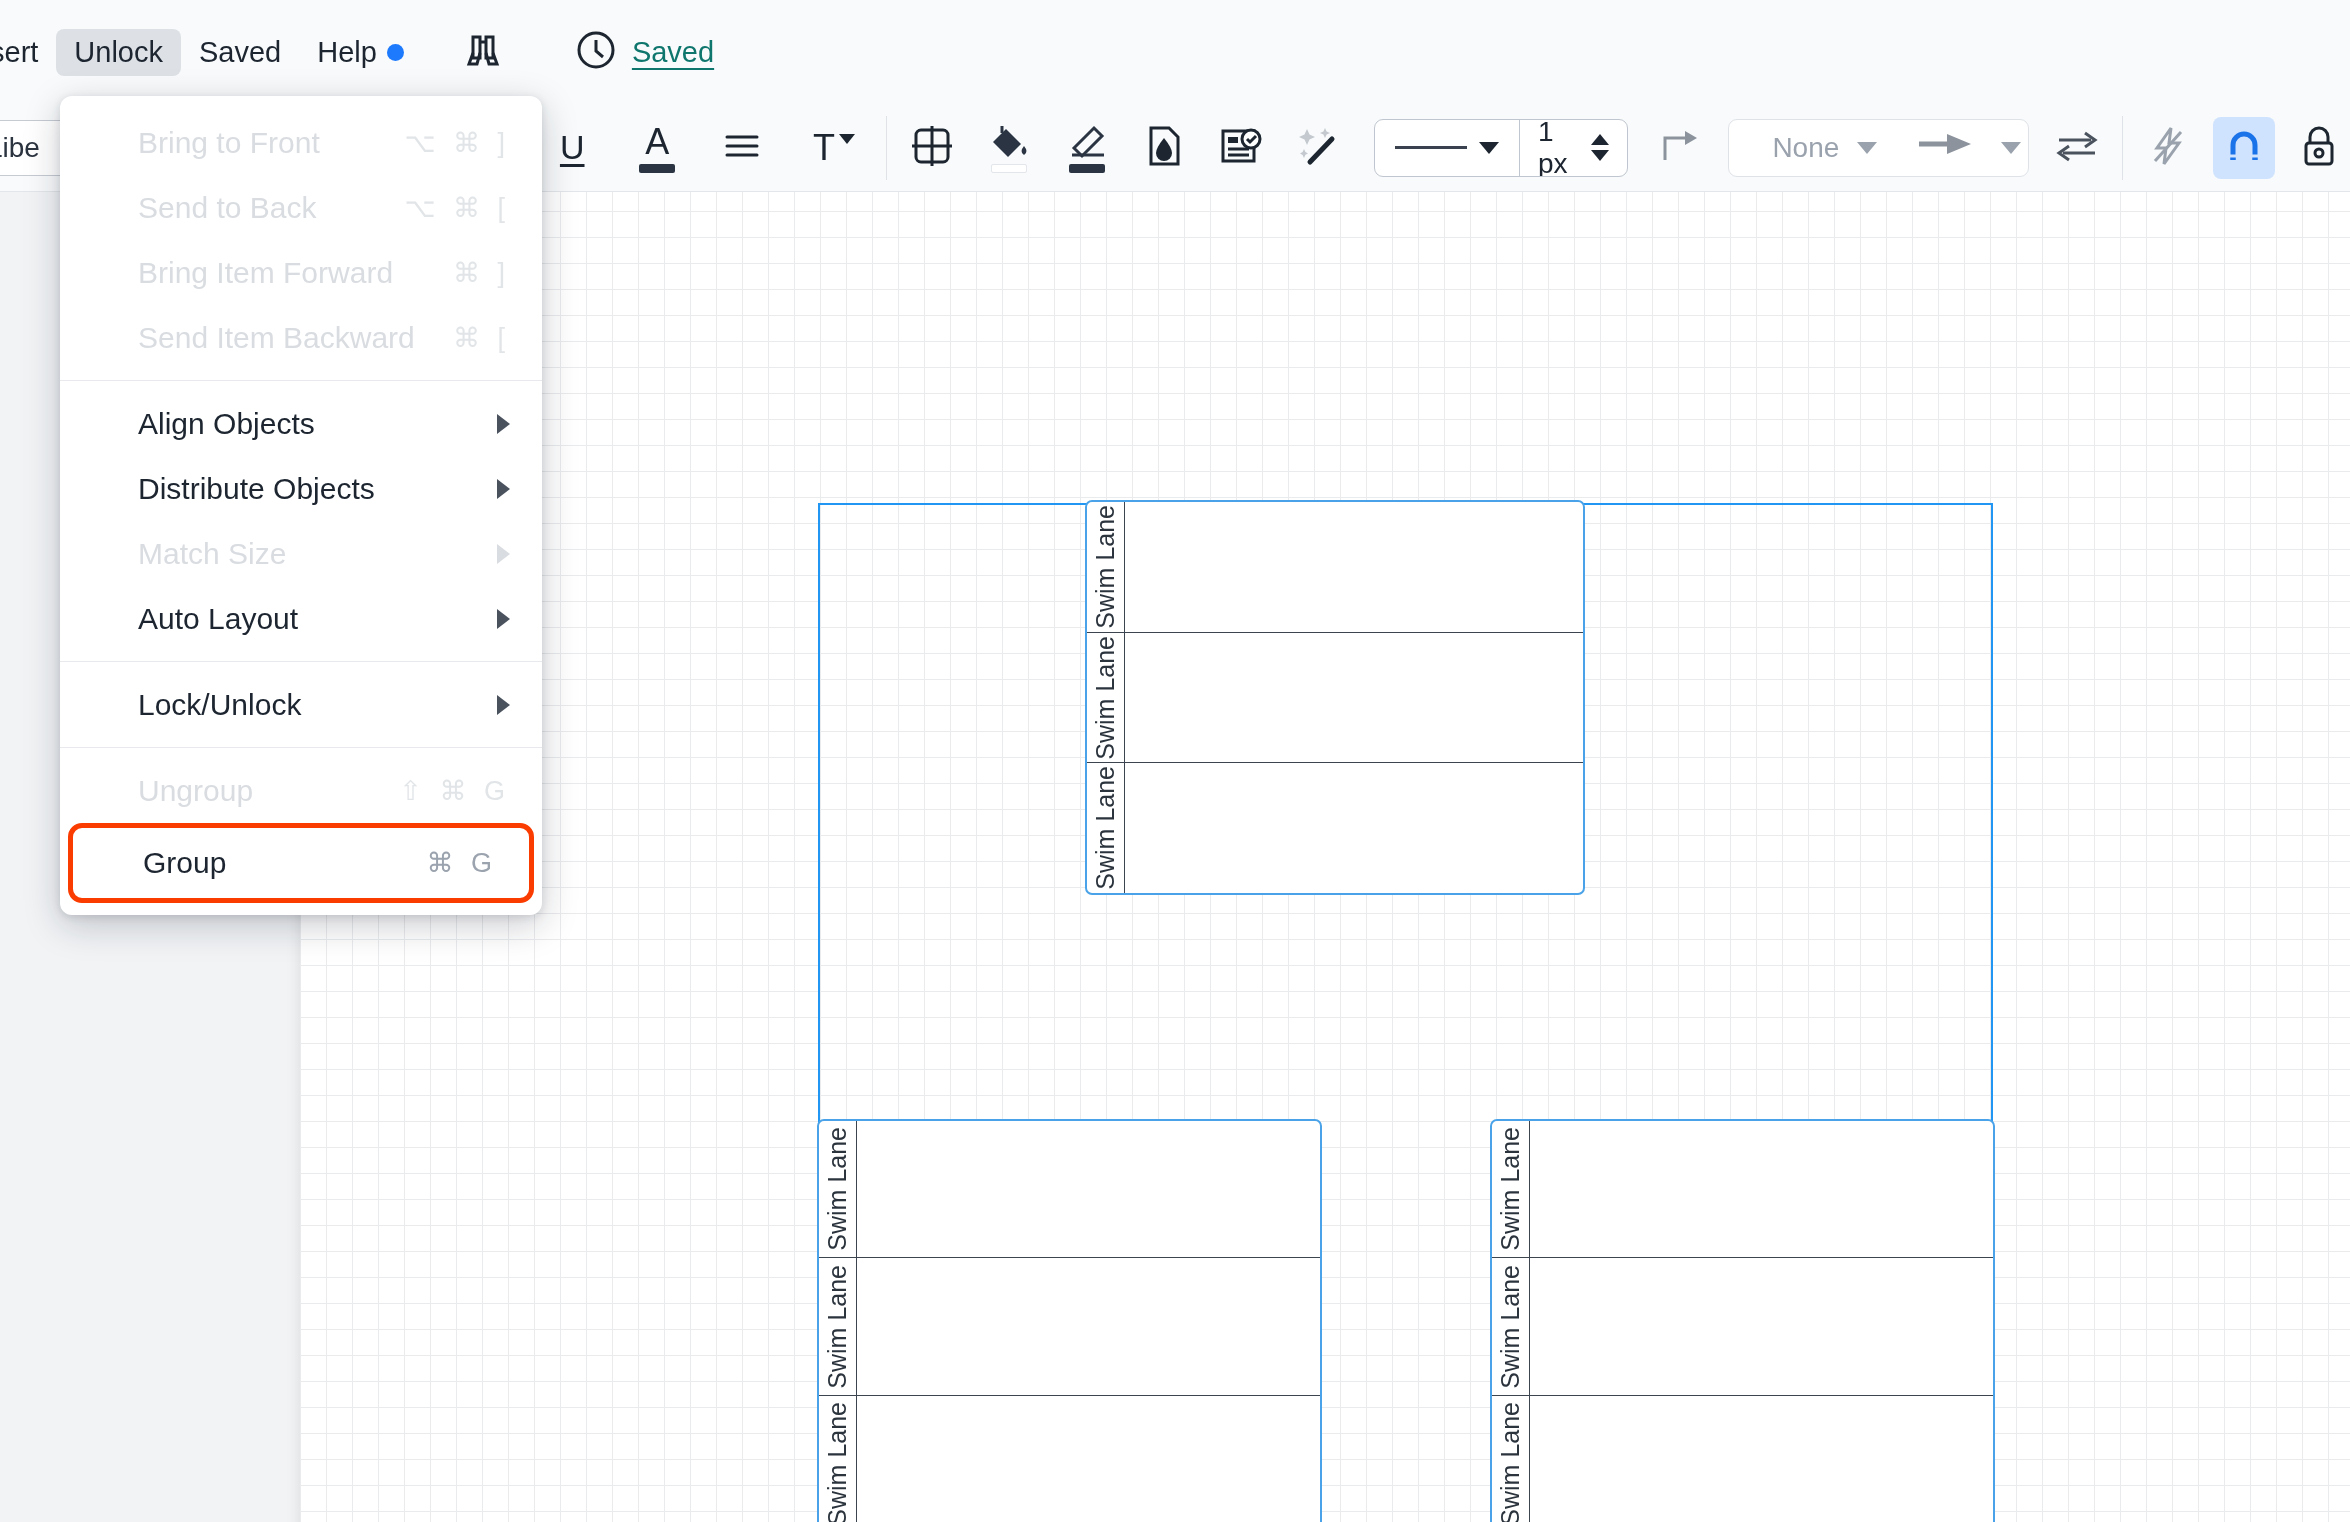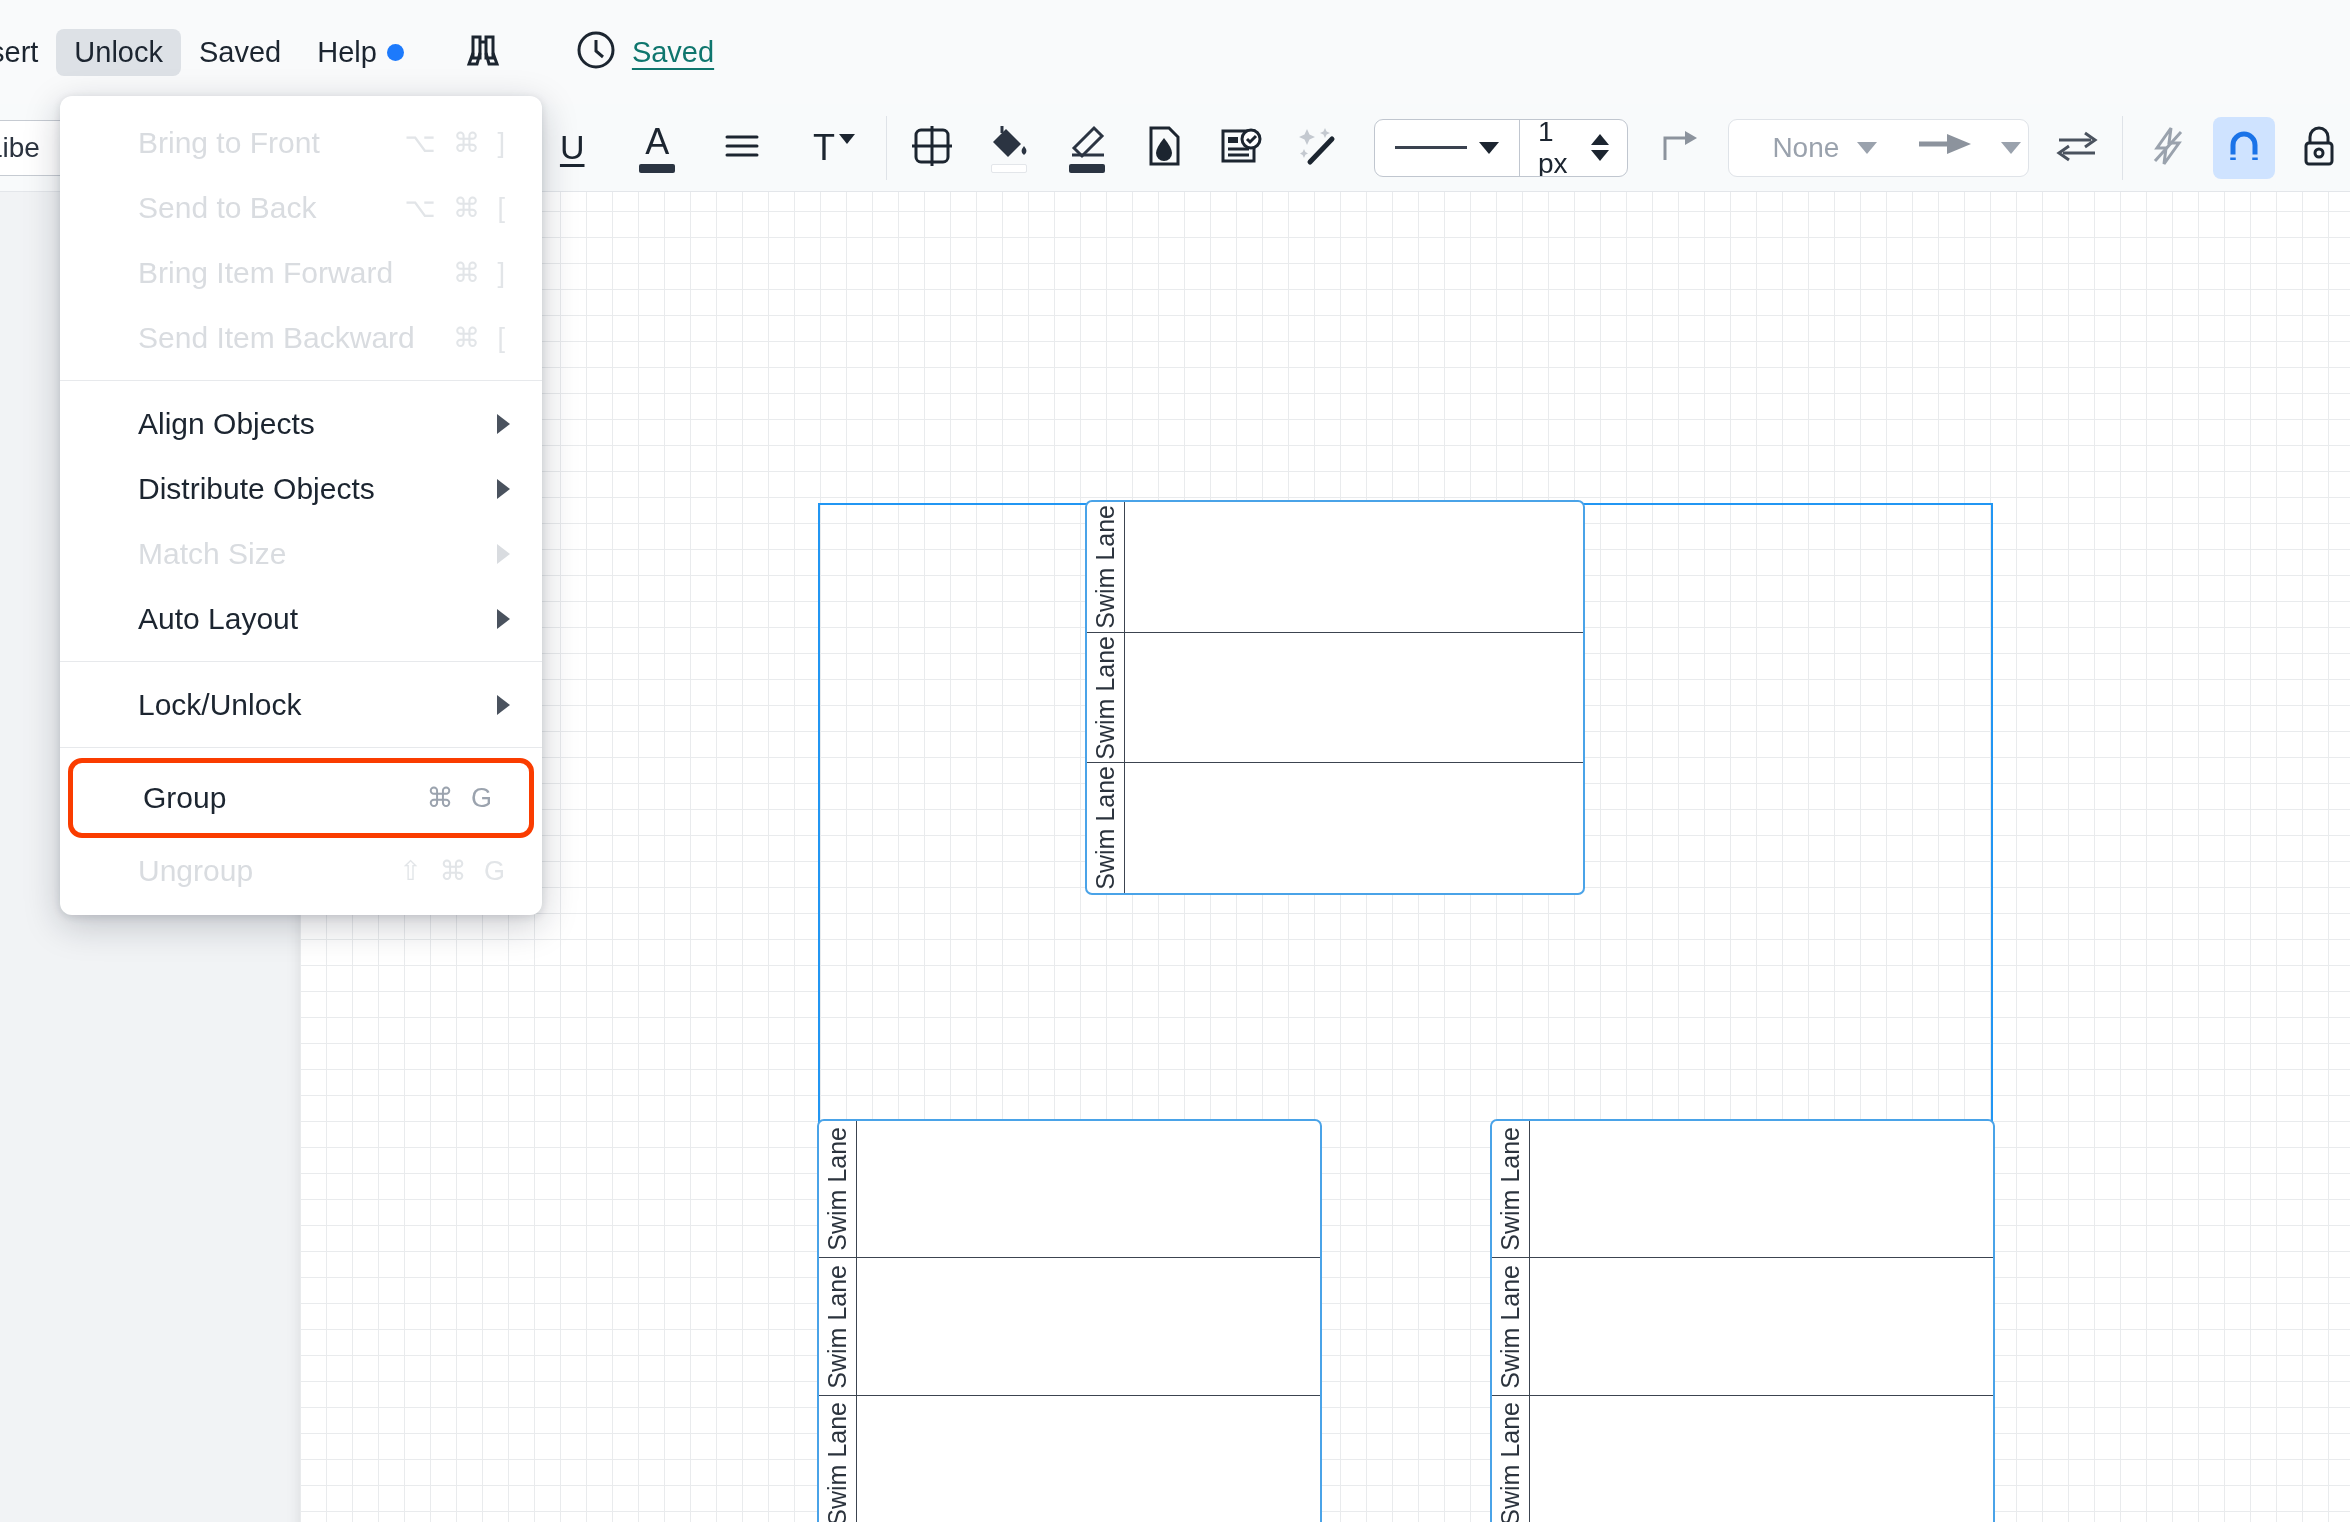--- a/index.html
+++ b/index.html
@@ -501,24 +501,24 @@
 
     <div class="dd-sep"></div>
 
     <div class="dd-item">
       <span class="dd-label">Lock/Unlock</span>
       <span class="dd-arrow"></span>
     </div>
 
     <div class="dd-sep"></div>
 
+    <div class="dd-item disabled">
+      <span class="dd-label">Ungroup</span>
+      <span class="dd-shortcut">⇧ ⌘ G</span>
+    </div>
     <div class="dd-item highlight">
       <span class="dd-label">Group</span>
       <span class="dd-shortcut" style="color:#9ba3ae;">⌘ G</span>
     </div>
-    <div class="dd-item disabled">
-      <span class="dd-label">Ungroup</span>
-      <span class="dd-shortcut">⇧ ⌘ G</span>
-    </div>
 
   </div>
 
 </div>
 
 </body></html>

